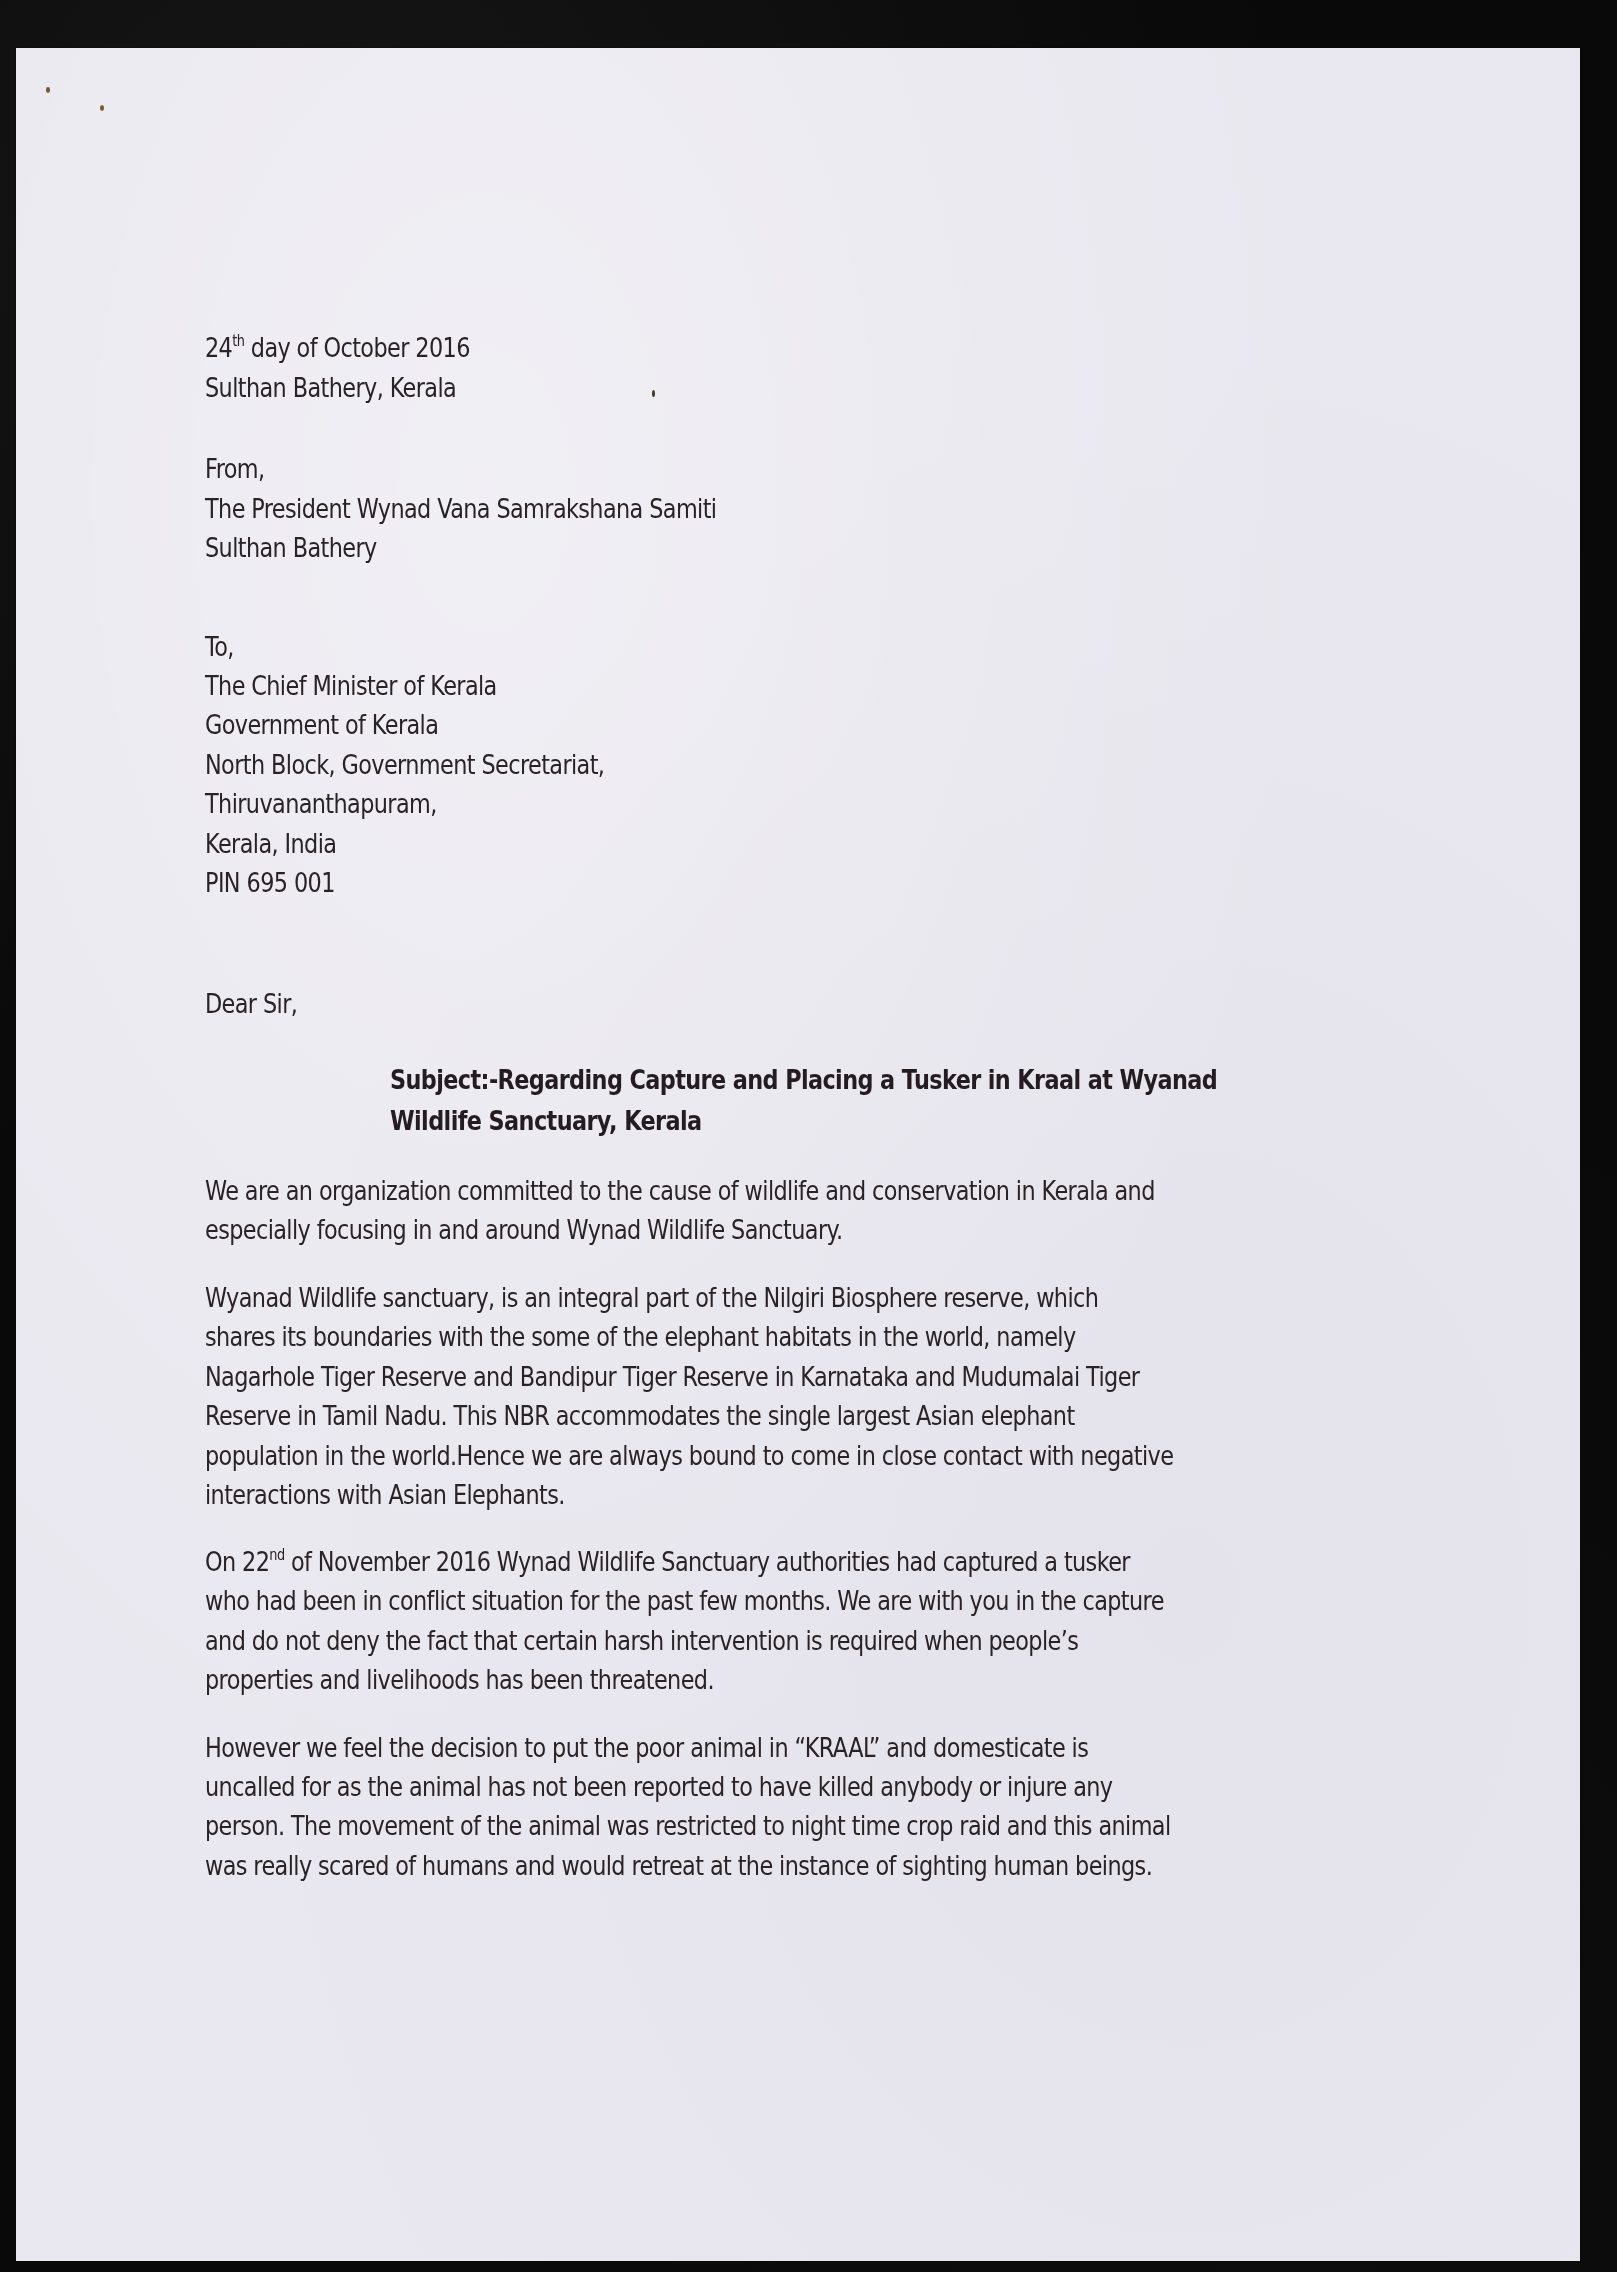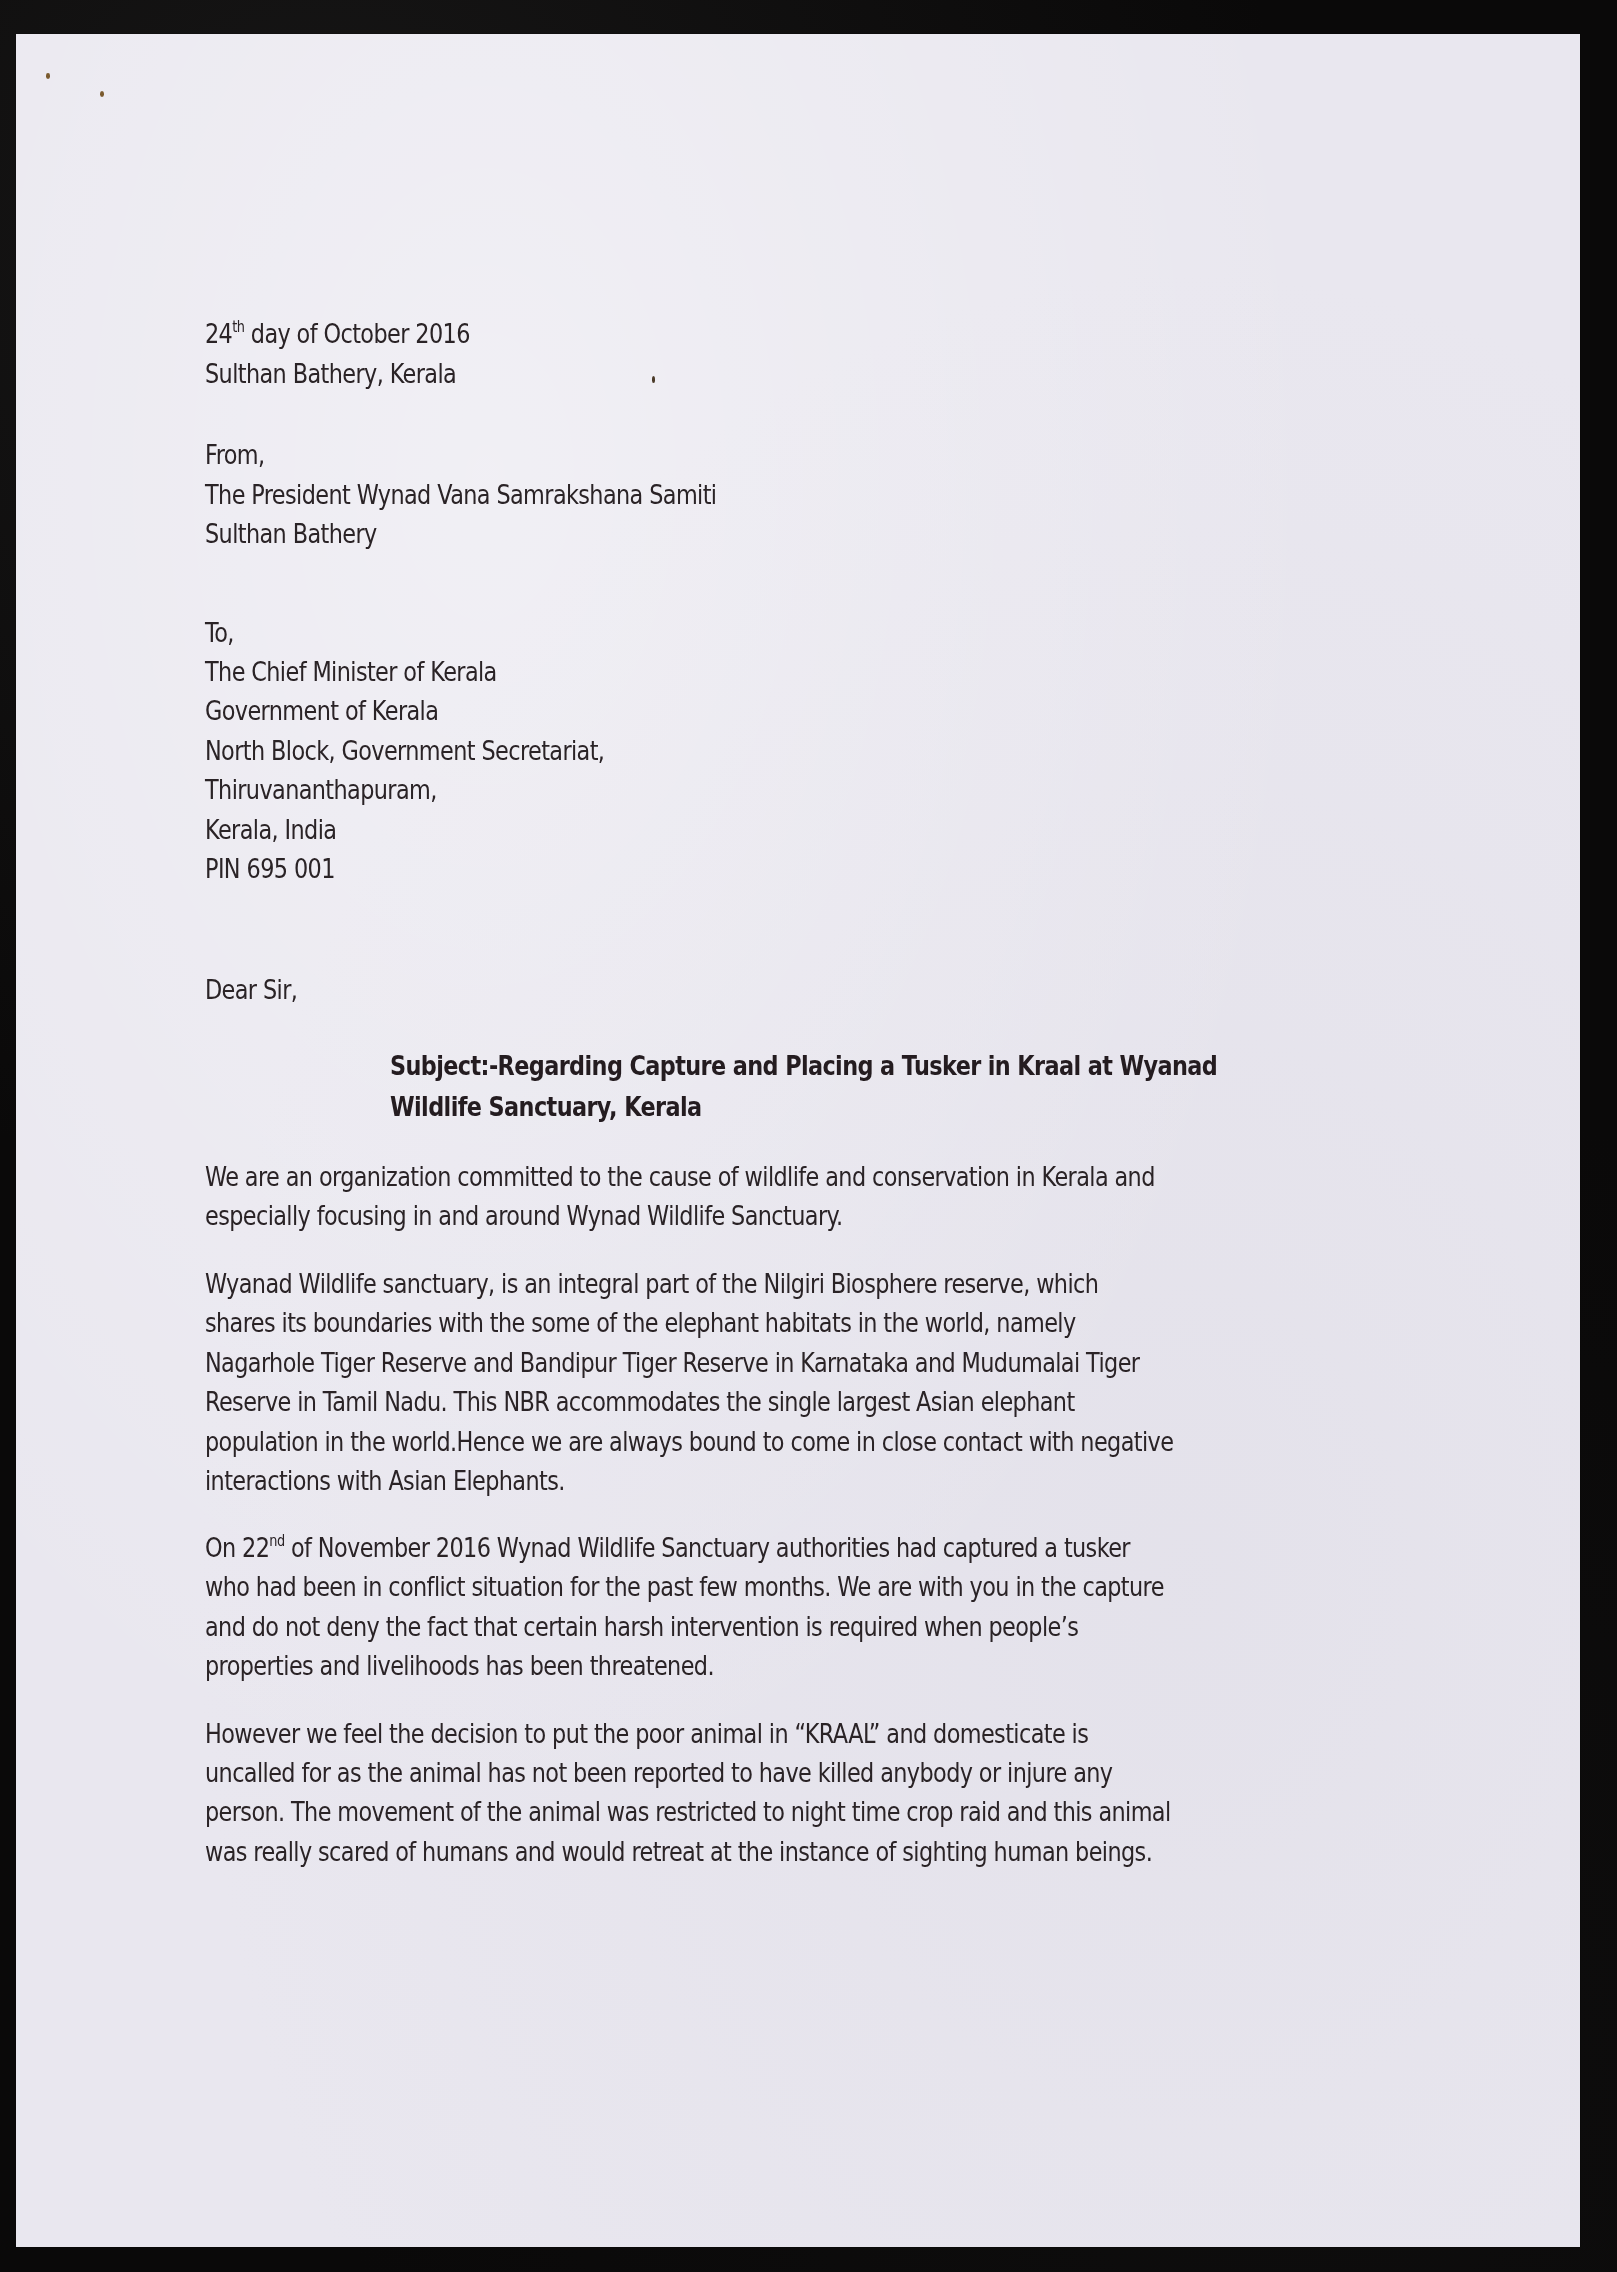--- a/index.html
+++ b/index.html
@@ -18,21 +18,21 @@
       position: absolute;
       inset: 0;
       background:
         radial-gradient(circle at 20% 10%, rgba(60,60,60,0.25) 0, rgba(0,0,0,0) 40%),
         radial-gradient(circle at 80% 90%, rgba(30,30,30,0.2) 0, rgba(0,0,0,0) 40%),
         #0a0909;
     }
     .paper {
       position: absolute;
       left: 15.7px;
-      top: 34px;
+      top: 48px;
       width: 1564px;
       height: 2213px;
       background: #e9e7ef;
       background-image:
         radial-gradient(ellipse at 30% 20%, rgba(255,255,255,0.35) 0, rgba(255,255,255,0) 55%),
         radial-gradient(ellipse at 75% 70%, rgba(220,218,228,0.4) 0, rgba(220,218,228,0) 60%);
       box-shadow: 0 0 0.9px rgba(0,0,0,0.6);
     }
     .speck {
       position: absolute;

